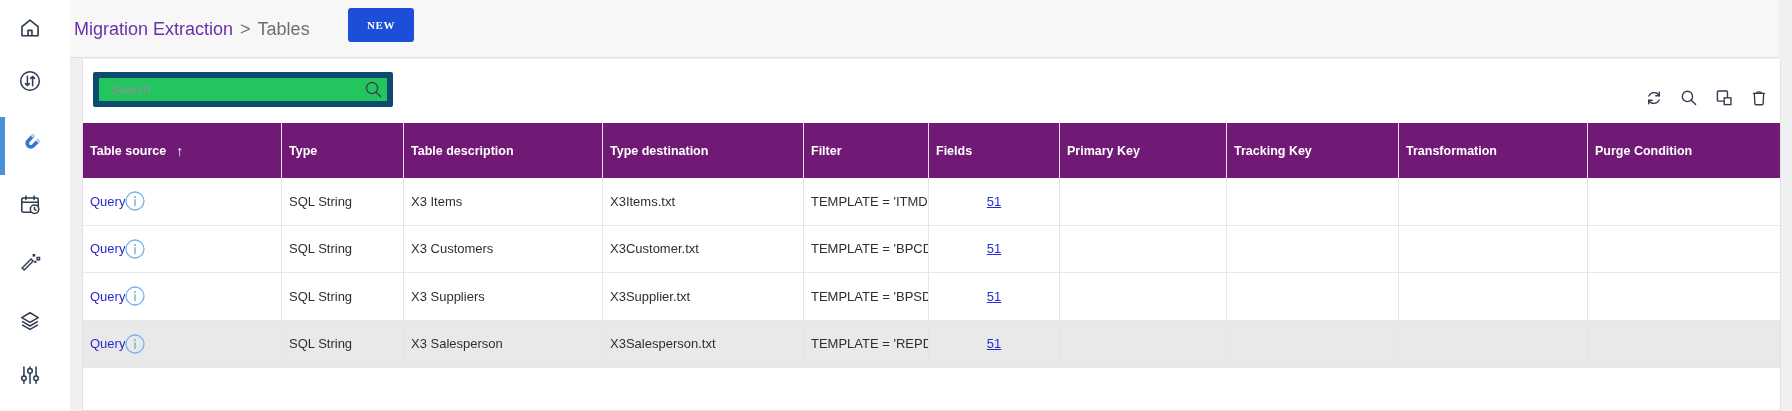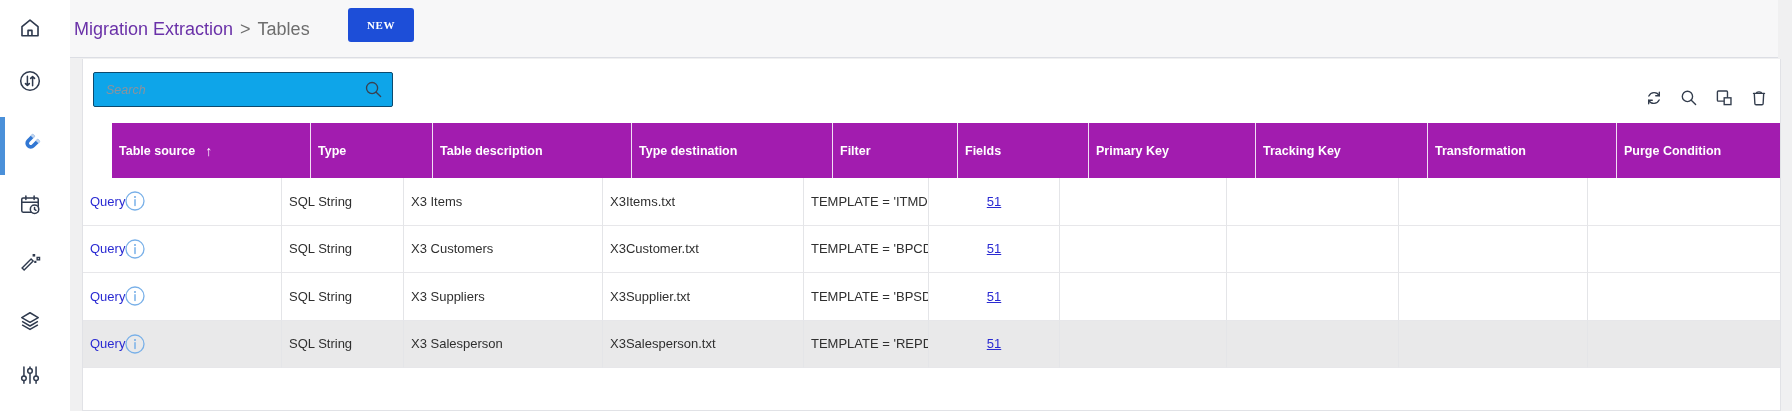--- a/index.html
+++ b/index.html
@@ -25,33 +25,33 @@
   .crumb-page { color:#6e6e6e; }
   .new-btn { position:absolute; left:292px; top:8px; width:66px; height:34px; background:#1d4ed8;
              border:none; border-radius:3px; color:#fff; font-size:11px; font-weight:bold;
              letter-spacing:.6px; cursor:pointer; font-family:Liberation Serif, serif; }
 
   
   .card { position:absolute; left:82px; top:59px; width:1699px; bottom:0;
           background:#fff; border:1px solid #e1e2e6; border-top:none; }
 
   .search-wrap { position:absolute; left:10px; top:13px; width:300px; height:35px; }
-  .search-input { width:100%; height:100%; background:#0ea5e9; border:1px solid #0c4a6e;
+  .search-input { width:100%; height:100%; background:#22c55e; border:6px solid #0c4a6e;
                   border-radius:2px; padding:0 40px 0 12px; font-size:12.5px; color:#333;
                   font-family:inherit; outline:none; }
   .search-input::placeholder { font-style:italic; color:#8d929c; }
   .search-wrap .mag { position:absolute; right:8px; top:6px; }
 
   .toolbar { position:absolute; right:10px; top:28px; display:flex; gap:13px; align-items:center; }
   .tool { width:22px; height:22px; cursor:pointer; }
   .tool svg { width:22px; height:22px; display:block; }
 
   
   .tbl { position:absolute; left:0; top:64px; width:1697px; }
-  .hrow { display:flex; height:55px; background:#a21caf;margin-left:29px; }
+  .hrow { display:flex; height:55px; background:#701a75; }
   .th { display:flex; align-items:center; color:#fff; font-size:12.5px; font-weight:bold;
         padding-left:7px; border-right:1px solid rgba(255,255,255,.85); cursor:pointer;
         overflow:hidden; white-space:nowrap; }
   .th:last-child { border-right:none; }
   .sort { font-weight:normal; font-size:14px; margin-left:10px; }
   .tr { display:flex; height:47.5px; cursor:pointer; }
   .td { display:flex; align-items:center; font-size:13px; color:#2f2f2f; padding-left:7px;
         border-right:1px solid #e4e5e8; border-bottom:1px solid #e7e7ea;
         overflow:hidden; white-space:nowrap; background:#fff; }
   .td:last-child { border-right:none; }

